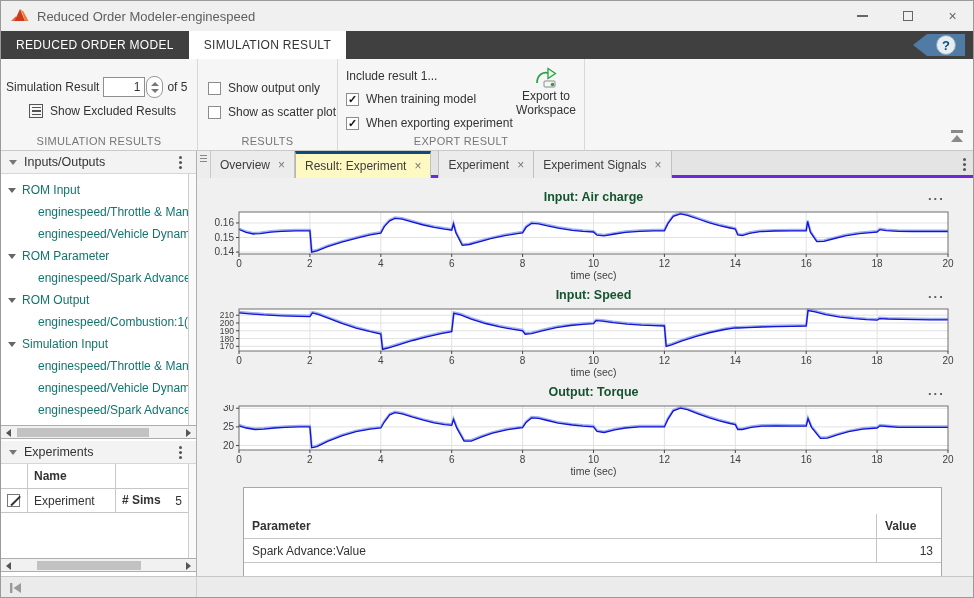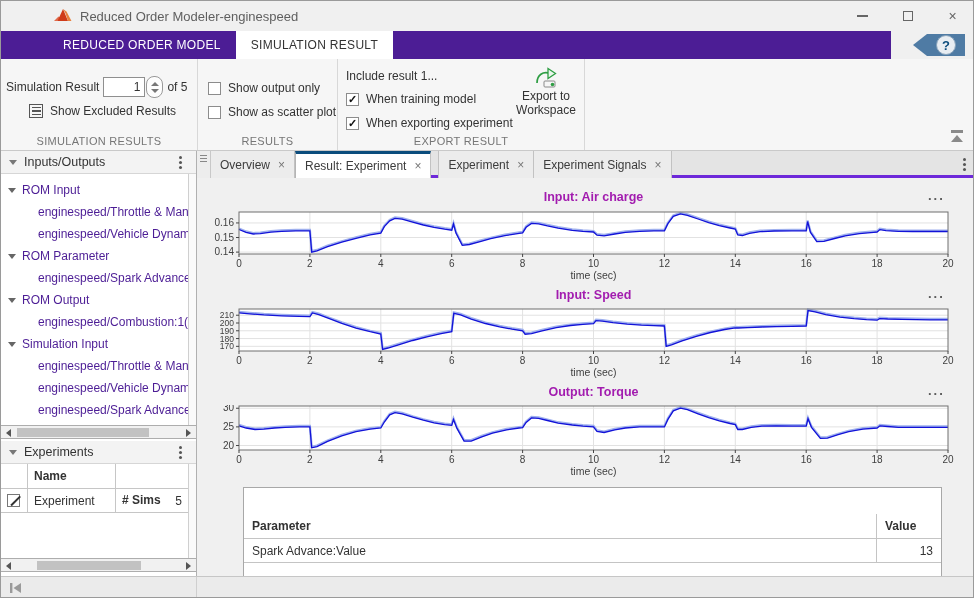--- a/index.html
+++ b/index.html
@@ -2,30 +2,30 @@
 <html><head>
 <meta charset="utf-8">
 <style>
   html,body{margin:0;padding:0;background:#888;}
   *{box-sizing:border-box;}
   .window{position:relative;width:974px;height:598px;background:#f0f0f0;
     font-family:"Liberation Sans",sans-serif;font-size:12px;color:#333;overflow:hidden;
     border:1px solid #9a9a9a;}
   
   .titlebar{position:absolute;left:0;top:0;width:974px;height:30px;background:#f0f0f0;
-    display:flex;align-items:center;padding-left:43px;}
+    display:flex;align-items:center;}
   .titlebar .logo{margin:0 8px 0 10px;width:18px;height:16px;}
   .titlebar .ttl{color:#5f5f5f;font-size:13px;}
   .wctrls{position:absolute;right:0;top:0;height:30px;display:flex;}
   .wbtn{width:45px;height:30px;display:flex;align-items:center;justify-content:center;color:#666;}
   .wbtn .bar{width:11px;height:1.5px;background:#666;}
   .wbtn .box{width:10px;height:10px;border:1.4px solid #666;}
   .wbtn.close{font-size:14px;}
   
-  .ribbonbar{position:absolute;left:0;top:30px;width:890px;height:28px;background:#4c1d95;display:flex;padding-left:47px;}
+  .ribbonbar{position:absolute;left:0;top:30px;width:974px;height:28px;background:#404040;display:flex;}
   .rtab{padding:0 15px;line-height:28px;color:#fff;font-size:12px;letter-spacing:.3px;}
   .rtab.active{background:#fff;color:#333;}
   .helpwrap{position:absolute;right:8px;top:33px;width:52px;height:22px;}
   .helpchev{position:absolute;left:0;top:0;width:52px;height:22px;background:#4f7ba4;
     clip-path:polygon(14px 0,100% 0,100% 100%,14px 100%,0 50%);}
   .helpq{position:absolute;right:9px;top:1px;width:20px;height:20px;border-radius:50%;
     background:#e8edf2;border:1px solid #88a3bb;color:#0b4c7c;font-weight:bold;font-size:13px;
     display:flex;align-items:center;justify-content:center;}
   
   .toolbar{position:absolute;left:0;top:58px;width:974px;height:92px;background:#f6f6f6;
@@ -49,21 +49,21 @@
   .collapseribbon{position:absolute;right:9px;bottom:6px;width:18px;height:14px;display:flex;flex-direction:column;align-items:center;gap:2px;}
   .collapseribbon .bar{width:12px;height:2.5px;background:#8a8a8a;}
   .collapseribbon .tri{width:0;height:0;border-left:6px solid transparent;border-right:6px solid transparent;border-bottom:7px solid #8a8a8a;}
   
   .sidebar{position:absolute;left:0;top:150px;width:196px;height:425px;background:#fff;border-right:1px solid #b0b0b0;}
   .phdr{position:absolute;left:0;width:195px;height:23px;background:#f3f3f3;border-bottom:1px solid #d6d6d6;
     display:flex;align-items:center;font-size:12.5px;color:#333;}
   .phdr .tri-dn{margin:0 7px 0 8px;border-left-width:4px;border-right-width:4px;border-top:5px solid #777;}
   .kebab{width:3px;height:3px;border-radius:50%;background:#555;box-shadow:0 5px 0 #555,0 10px 0 #555;position:absolute;right:14px;top:5px;}
   .tree{position:absolute;left:0;top:23px;width:188px;height:251px;background:#fff;overflow:hidden;}
-  .trow{height:22px;display:flex;align-items:center;white-space:nowrap;overflow:hidden;font-size:12px;color:#4c1d95;}
+  .trow{height:22px;display:flex;align-items:center;white-space:nowrap;overflow:hidden;font-size:12px;color:#0f766e;}
   .trow .tri-dn{margin:0 6px 0 7px;border-left-width:4px;border-right-width:4px;border-top:5px solid #666;flex:0 0 auto;}
   .trow.child{padding-left:37px;}
   .vtrack{position:absolute;top:23px;right:0;width:8px;height:251px;border-left:1px solid #cfcfcf;background:#fafafa;}
   .hscroll{position:absolute;left:0;width:195px;height:14px;background:#f1f1f1;border-top:1px solid #adadad;border-bottom:1px solid #adadad;}
   .hscroll .arrow{position:absolute;top:3px;width:0;height:0;border-top:4px solid transparent;border-bottom:4px solid transparent;}
   .hscroll .a-l{left:5px;border-right:5px solid #555;}
   .hscroll .a-r{right:5px;border-left:5px solid #555;}
   .hscroll .thumb{position:absolute;top:2px;height:9px;background:#c2c2c2;}
   .exptable{position:absolute;left:0;top:23px;width:188px;background:#fff;font-size:12px;}
   .exprow{display:flex;border-bottom:1px solid #c6c6c6;}
@@ -71,24 +71,24 @@
   .penbox{width:13px;height:13px;border:1px solid #777;position:relative;background:#fff;}
   .penbox i{position:absolute;left:1px;top:5px;width:13px;height:1.6px;background:#333;transform:rotate(-45deg);}
   
   .main{position:absolute;left:196px;top:150px;width:778px;height:425px;background:#f0f0f0;}
   .tabbar{position:absolute;left:0;top:0;width:778px;height:27px;background:#e4e4e4;border-bottom:3px solid #6d28d9;display:flex;}
   .docstrip{width:14px;height:27px;background:#ededed;border-right:1px solid #c8c8c8;padding:4px 3px 0 3px;}
   .docstrip i{display:block;height:1.3px;background:#888;margin-bottom:1.6px;}
   .dtab{height:27px;display:flex;align-items:center;padding:0 9px;border-right:1px solid #c2c2c2;
     background:#ececec;color:#3c3c3c;position:relative;font-size:12px;}
   .dtab .x{margin-left:8px;color:#777;font-size:12px;}
-  .dtab.active{background:#ffffff;border-top:3px solid #0b4c7c;border-left:1px solid #b5b5b5;}
+  .dtab.active{background:#fef9c3;border-top:3px solid #0b4c7c;border-left:1px solid #b5b5b5;}
   .dtab.gap{margin-left:7px;border-left:1px solid #c2c2c2;}
   .tabkebab{position:absolute;right:9px;top:7px;}
-  .plot-title{position:absolute;text-align:center;font-weight:bold;font-size:12.5px;color:#a21caf;}
+  .plot-title{position:absolute;text-align:center;font-weight:bold;font-size:12.5px;color:#14532d;}
   .dots{position:absolute;color:#5a5a5a;font-weight:bold;font-size:13px;letter-spacing:2px;line-height:8px;}
   svg text{font-family:"Liberation Sans",sans-serif;}
   
   .ptable{position:absolute;left:46px;top:336px;width:699px;background:#fff;border:1px solid #a8a8a8;font-size:12px;}
   .ptr{display:flex;border-bottom:1px solid #c4c4c4;}
   .ptc{padding:0 8px;display:flex;align-items:center;border-right:1px solid #c4c4c4;overflow:hidden;}
   .ptc:last-child{border-right:none;}
   .ptr.hdr{font-weight:bold;background:#fff;margin-top:26px;}
   
   .statusbar{position:absolute;left:0;top:575px;width:974px;height:23px;background:#ebebeb;border-top:1px solid #c6c6c6;}

